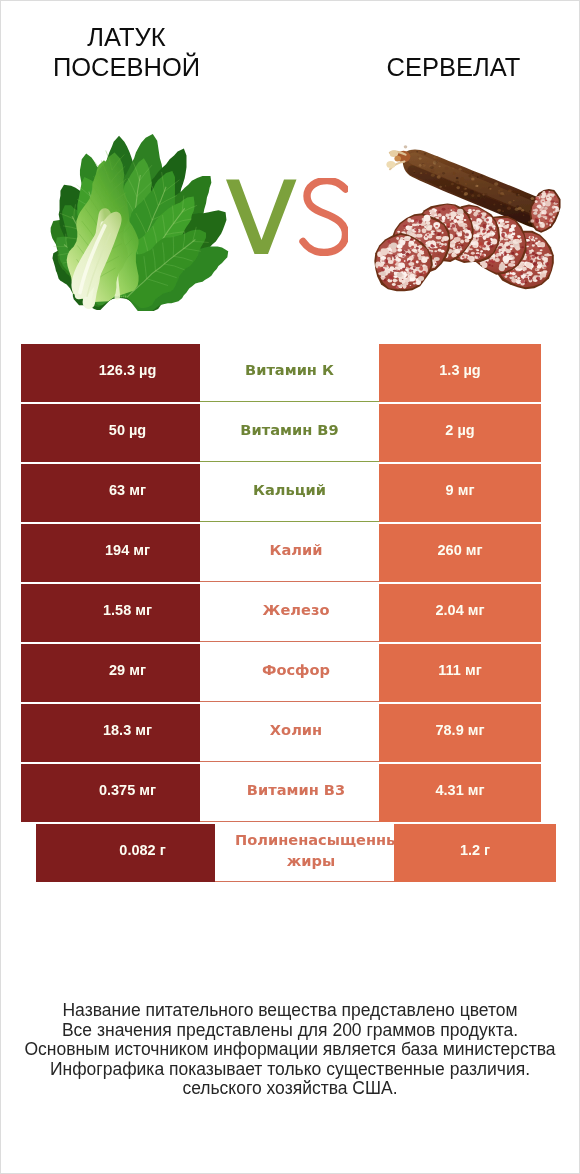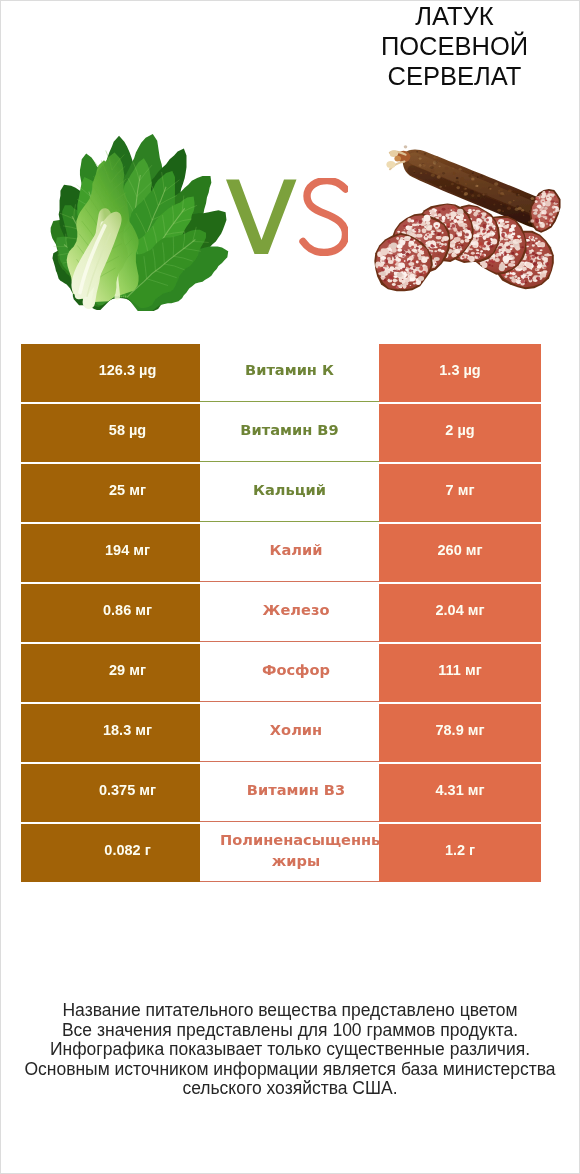--- a/index.html
+++ b/index.html
@@ -1,40 +1,40 @@
 <!DOCTYPE html>
 <html><head>
 <meta charset="utf-8">
 <title>ЛАТУК ПОСЕВНОЙ vs СЕРВЕЛАТ</title>
 <style>
   html,body{margin:0;padding:0;background:#fff;}
   body{width:580px;height:1174px;font-family:"DejaVu Sans",sans-serif;overflow:hidden;}
   #page{position:relative;width:578px;height:1172px;border:1px solid #dcdcdc;background:#fff;overflow:hidden;}
 
   
-  .titles{position:absolute;left:0;top:0;width:578px;height:81px;display:flex;align-items:flex-end;flex-direction:column;}
+  .titles{position:absolute;left:0;top:0;width:578px;height:81px;display:flex;align-items:flex-end;}
   .title{text-align:center;font-family:"Liberation Sans",sans-serif;font-size:25.5px;line-height:30px;
          color:#0d0d0d;font-weight:400;white-space:pre-line;}
   .title.left{width:249px;margin-left:1px;}
   .title.right{width:249px;margin-left:78px;}
 
   
   .hero{position:absolute;left:0;top:0;width:578px;height:330px;}
   .lettuce-wrap{position:absolute;left:47px;top:128px;width:190px;height:182px;}
   .salami-wrap{position:absolute;left:370px;top:140px;width:190px;height:160px;}
   .vs{position:absolute;left:225px;top:177px;width:122px;height:78px;z-index:5;}
   .vs svg{display:block;}
 
   
   #table{position:absolute;left:20px;top:343px;width:537px;}
   .row{position:relative;height:58px;margin-bottom:2px;}
-  .row:last-child{margin-bottom:0;}
+  .row:last-child{margin-bottom:0;margin-left:15px;}
   .cell{position:absolute;top:0;height:58px;box-sizing:border-box;padding-bottom:7px;
         display:flex;align-items:center;justify-content:center;text-align:center;overflow:hidden;}
-  .cell.left{left:0;width:213px;background:#a16207;}
+  .cell.left{left:0;width:213px;background:#7f1d1d;}
   .cell.mid{left:179px;width:179px;background:#fff;border-bottom:1px solid #000;}
   .cell.right{left:358px;width:162px;background:#E06C49;}
   .txt{font-weight:700;}
   .cell.left .txt,.cell.right .txt{font-family:"Liberation Sans",sans-serif;font-size:14.5px;line-height:18px;}
   .cell.mid  .txt{font-family:"DejaVu Sans",sans-serif;font-size:14.6px;line-height:21px;width:152px;display:block;}
   .cell.left .txt,.cell.right .txt{color:#fdfdf2;}
   .row.w-left  .cell.mid{border-bottom-color:#8AA148;}
   .row.w-right .cell.mid{border-bottom-color:#D4725A;padding-left:13px;}
   .row.w-left  .cell.mid .txt{color:#6E8436;}
   .row.w-right .cell.mid .txt{color:#D4725A;}
@@ -1878,54 +1878,54 @@
         </div>
         <div class="cell mid">
           <span class="txt">Витамин К</span>
         </div>
         <div class="cell right">
           <span class="txt">1.3 µg</span>
         </div>
       </div>
       <div class="row w-left">
         <div class="cell left">
-          <span class="txt">58 µg</span>
+          <span class="txt">50 µg</span>
         </div>
         <div class="cell mid">
           <span class="txt">Витамин B9</span>
         </div>
         <div class="cell right">
           <span class="txt">2 µg</span>
         </div>
       </div>
       <div class="row w-left">
         <div class="cell left">
-          <span class="txt">25 мг</span>
+          <span class="txt">63 мг</span>
         </div>
         <div class="cell mid">
           <span class="txt">Кальций</span>
         </div>
         <div class="cell right">
-          <span class="txt">7 мг</span>
+          <span class="txt">9 мг</span>
         </div>
       </div>
       <div class="row w-right">
         <div class="cell left">
           <span class="txt">194 мг</span>
         </div>
         <div class="cell mid">
           <span class="txt">Калий</span>
         </div>
         <div class="cell right">
           <span class="txt">260 мг</span>
         </div>
       </div>
       <div class="row w-right">
         <div class="cell left">
-          <span class="txt">0.86 мг</span>
+          <span class="txt">1.58 мг</span>
         </div>
         <div class="cell mid">
           <span class="txt">Железо</span>
         </div>
         <div class="cell right">
           <span class="txt">2.04 мг</span>
         </div>
       </div>
       <div class="row w-right">
         <div class="cell left">
@@ -1968,19 +1968,19 @@
           <span class="txt">Полиненасыщенные жиры</span>
         </div>
         <div class="cell right">
           <span class="txt">1.2 г</span>
         </div>
       </div>
     </div>
 
   <div id="footnote">
       <div>Название питательного вещества представлено цветом</div>
-      <div>Все значения представлены для 100 граммов продукта.</div>
+      <div>Все значения представлены для 200 граммов продукта.</div>
+      <div>Основным источником информации является база министерства</div>
       <div>Инфографика показывает только существенные различия.</div>
-      <div>Основным источником информации является база министерства</div>
       <div>сельского хозяйства США.</div>
     </div>
 
 </div>
 
 </body></html>

